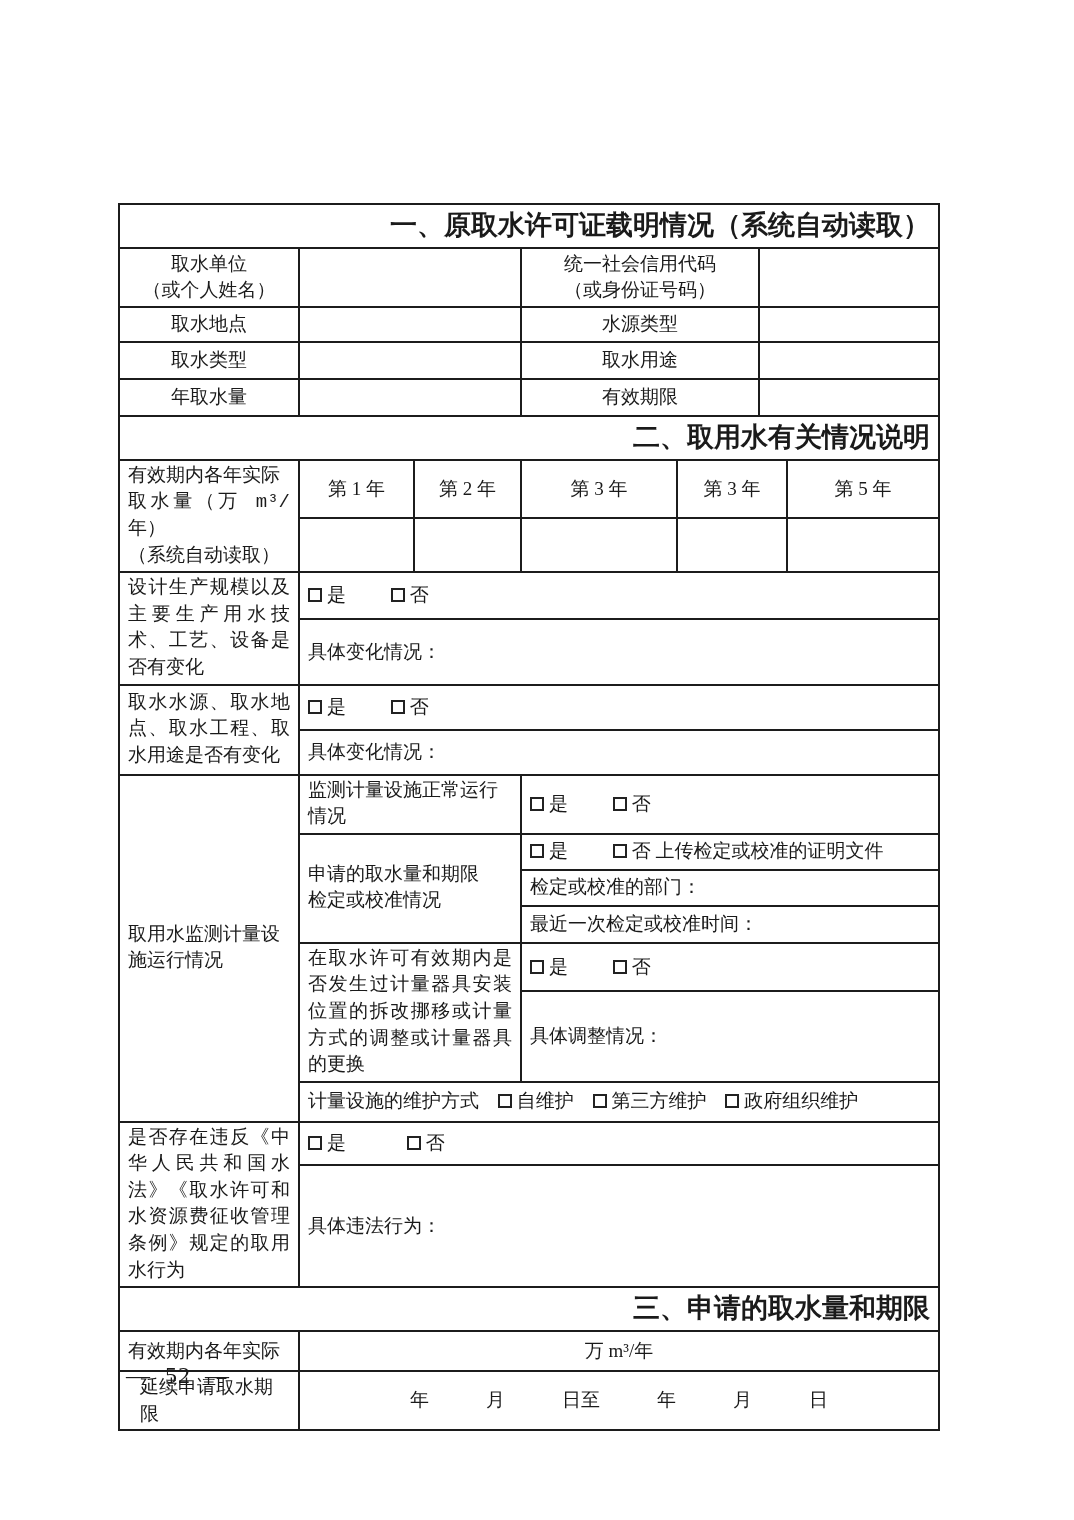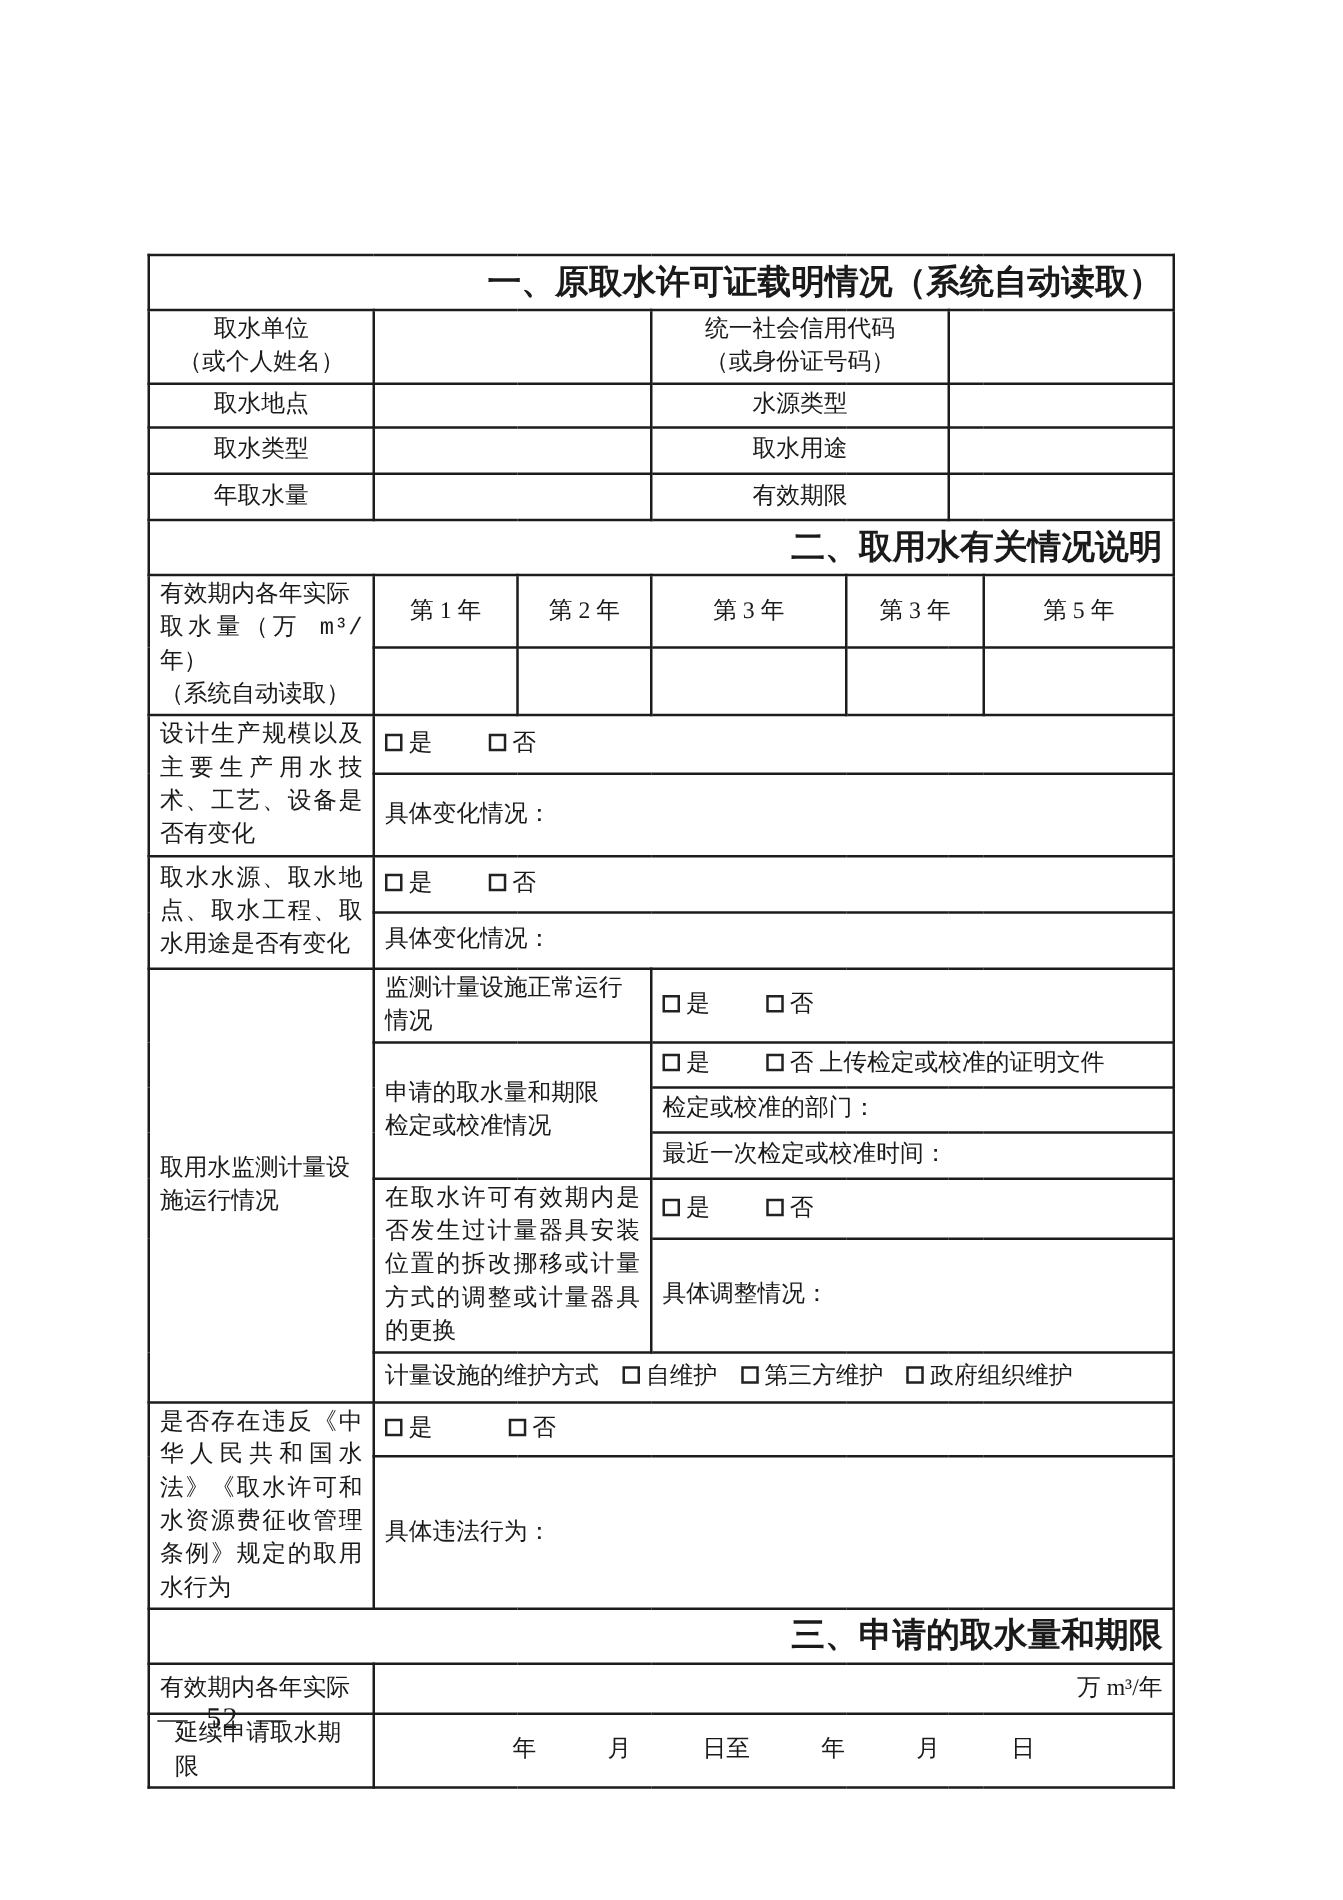--- a/index.html
+++ b/index.html
@@ -19,21 +19,21 @@
     padding:2px 8px;
     vertical-align:middle;
     line-height:1.4;
     overflow:hidden;
   }
   .title-cell { font-weight:bold; font-size:27px; padding-left:10px;text-align:right; }
   .c   { text-align:center; }
   .pre { white-space:pre-line; }
   .just{ text-align:justify; text-justify:inter-character; padding-left:6px; padding-right:6px;font-family:Liberation Mono, monospace; }
   .lft { padding-left:12px; }
-  .rgt { text-align:right; padding-right:10px; }
+  .rgt { text-align:center; padding-right:10px; }
 
   .cb {
     display:inline-block; width:14px; height:14px;
     border:2px solid #222; background:#fff;
     margin-right:5px; vertical-align:-1px; box-sizing:border-box;
   }
   .opt { white-space:nowrap; }
   .gap40 { margin-left:40px; }
   .gap56 { margin-left:56px; }
   .note  { }

